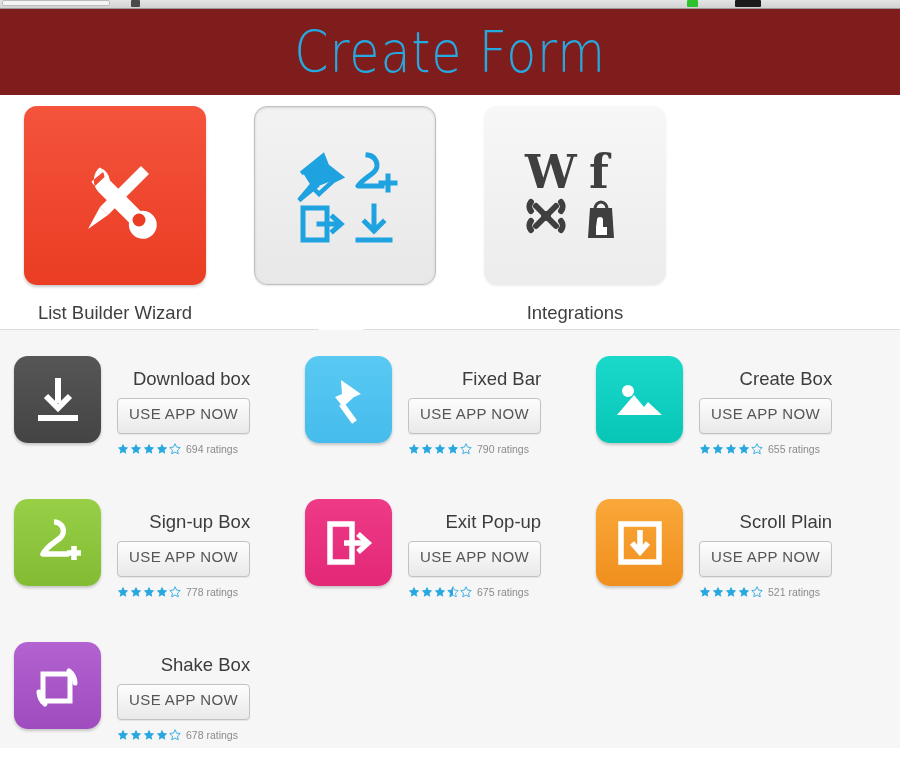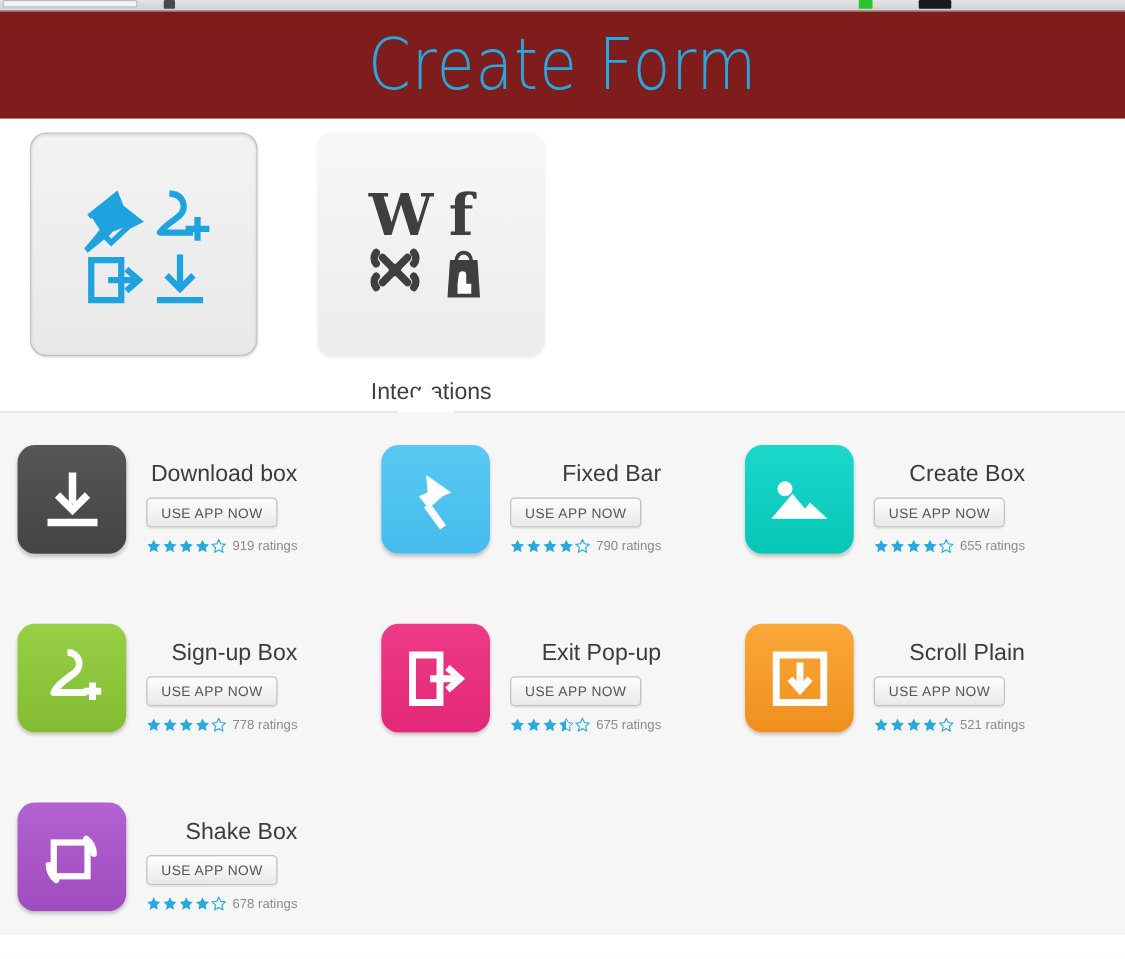--- a/index.html
+++ b/index.html
@@ -112,27 +112,27 @@
     width: 87px; height: 87px;
     border-radius: 14px;
     flex: 0 0 87px;
     display: flex; align-items: center; justify-content: center;
     box-shadow: 0 2px 3px rgba(0,0,0,.20);
   }
   .app-body { padding-left: 16px; padding-top: 12px; }
   .app-name { font-size: 18.5px; color: #3c3c3c; margin-bottom: 8px; white-space: nowrap; text-align: right; }
   .use-btn {
     display: inline-block;
-    font-size: 11px;
+    font-size: 15px;
     letter-spacing: .4px;
     color: #555;
     background: linear-gradient(#fdfdfd, #e9e9e9);
     border: 1px solid #c2c2c2;
     border-radius: 4px;
-    padding: 6px 11px 4px 11px;
+    padding: 6px 11px 11px 11px;
     box-shadow: 0 1px 1px rgba(0,0,0,.07);
   }
   .rating { margin-top: 9px; display: flex; align-items: center; }
   .stars { display: flex; margin-right: 4px; }
   .star { width: 12px; height: 12px; margin-right: 1px; display: block; }
   .rating-count { font-size: 10.5px; color: #8b8b8b; }
 
   svg { display: block; }
 </style>
 </head>
@@ -144,20 +144,38 @@
   <div class="chrome-ico green"></div>
   <div class="chrome-ico black"></div>
 </div>
 
 <div class="page-head">
   <div class="page-title">Create Form</div>
 </div>
 
 <div class="tabs">
 
+  <div class="tab">
+    <div class="tab-card red">
+      <span>
+        <svg width="104" height="104" viewBox="0 0 104 104">
+          <g fill="#ffffff">
+
+            <path d="M78 22 L86 30 L45 71 L37 63 Z"></path>
+            <path d="M37 63 L45 71 L25 85 Z"></path>
+
+            <path d="M36.5 23.5 a17 17 0 0 0 -1 24.5 L66 78.5 a14 14 0 1 0 11.5 -11.5 L47 36.5 a17 17 0 0 0 -10.5 -13z
+                     M40 28 a11.5 11.5 0 0 1 1.5 5 l-9.5 9 a11 11 0 0 1 -3.5 -4.5z"></path>
+            <circle cx="76" cy="76" r="6.5" fill="#ea3d23"></circle>
+          </g>
+        </svg>
+      </span>
+    </div>
+    <div class="tab-label">List Builder Wizard</div>
+  </div>
 
   <div class="tab">
     <div class="tab-card selected">
       <span>
         <svg width="112" height="104" viewBox="0 0 112 104">
           <g stroke="#1fa2e0" fill="none" stroke-width="5" stroke-linecap="square">
 
             <path d="M14 28 L34 12 L38 22 L52 33 L44 37 L30 50 L22 42 L12 54 M30 50 L22 42" stroke-width="4.5"></path>
             <path d="M13 27.5 L33.5 12 L37.5 22.5 L51.5 33.5 L41 37.5 L27 43 L21.5 41 Z" fill="#1fa2e0" stroke="none"></path>
             <path d="M27.5 42 L11.5 55" stroke-width="4.5"></path>
@@ -239,21 +257,21 @@
               <svg class="star" viewBox="0 0 20 20">
                 <polygon points="10,1.2 12.6,6.8 18.7,7.6 14.2,11.9 15.4,18 10,15.0 4.6,18 5.8,11.9 1.3,7.6 7.4,6.8" fill="#29a8e0"></polygon>
               </svg>
               <svg class="star" viewBox="0 0 20 20">
                 <polygon points="10,1.2 12.6,6.8 18.7,7.6 14.2,11.9 15.4,18 10,15.0 4.6,18 5.8,11.9 1.3,7.6 7.4,6.8" fill="#29a8e0"></polygon>
               </svg>
               <svg class="star" viewBox="0 0 20 20">
                 <polygon points="10,1.2 12.6,6.8 18.7,7.6 14.2,11.9 15.4,18 10,15.0 4.6,18 5.8,11.9 1.3,7.6 7.4,6.8" fill="none" stroke="#29a8e0" stroke-width="1.5"></polygon>
               </svg>
             </span>
-          <span class="rating-count">919 ratings</span>
+          <span class="rating-count">694 ratings</span>
         </div>
       </div>
     </div>
 
     <div class="app">
       <div class="app-icon" style="background:linear-gradient(#59c9f2,#45bced)">
         <svg width="56" height="56" viewBox="0 0 56 56">
           <g fill="#fff">
             <path d="M20 8 L40 22 L33 25 L22 35 L14 25 L21 22 Z"></path>
             <rect x="24" y="30" width="6" height="22" transform="rotate(-36 27 41)"></rect>

